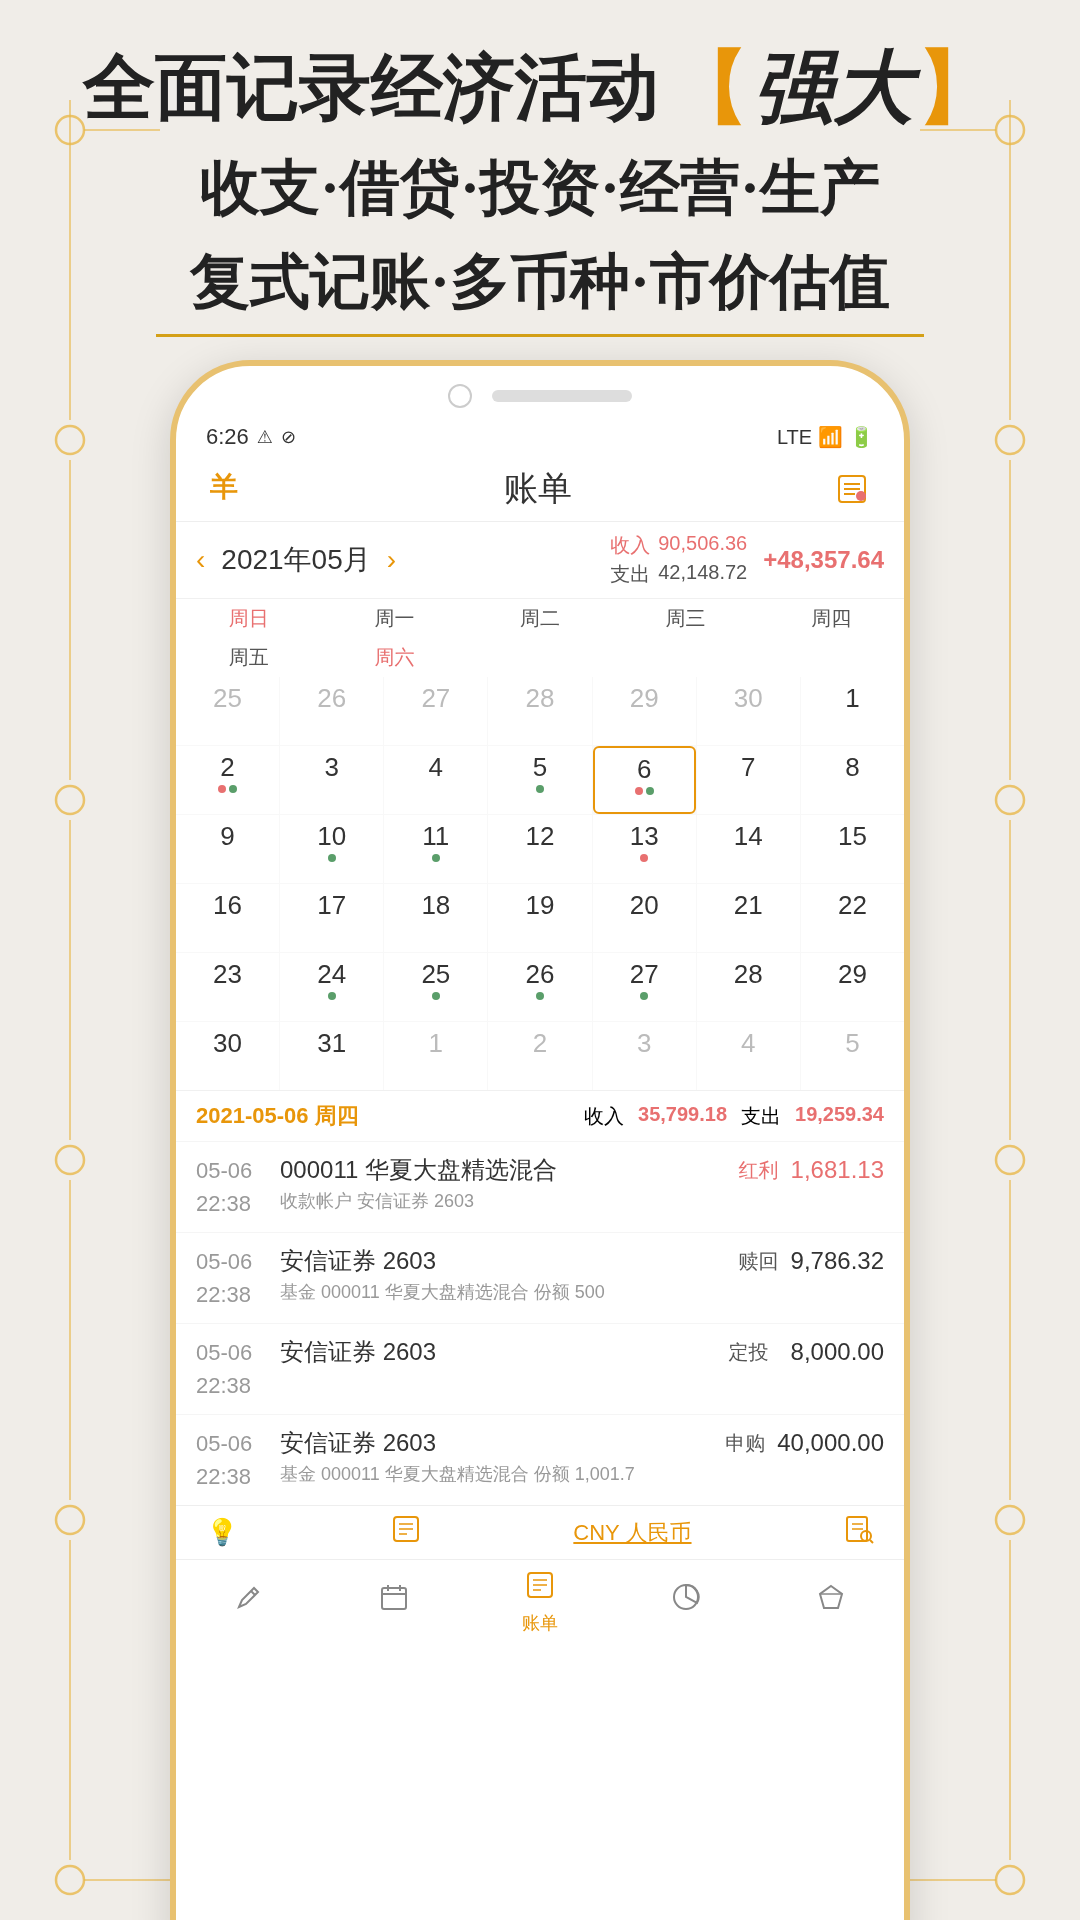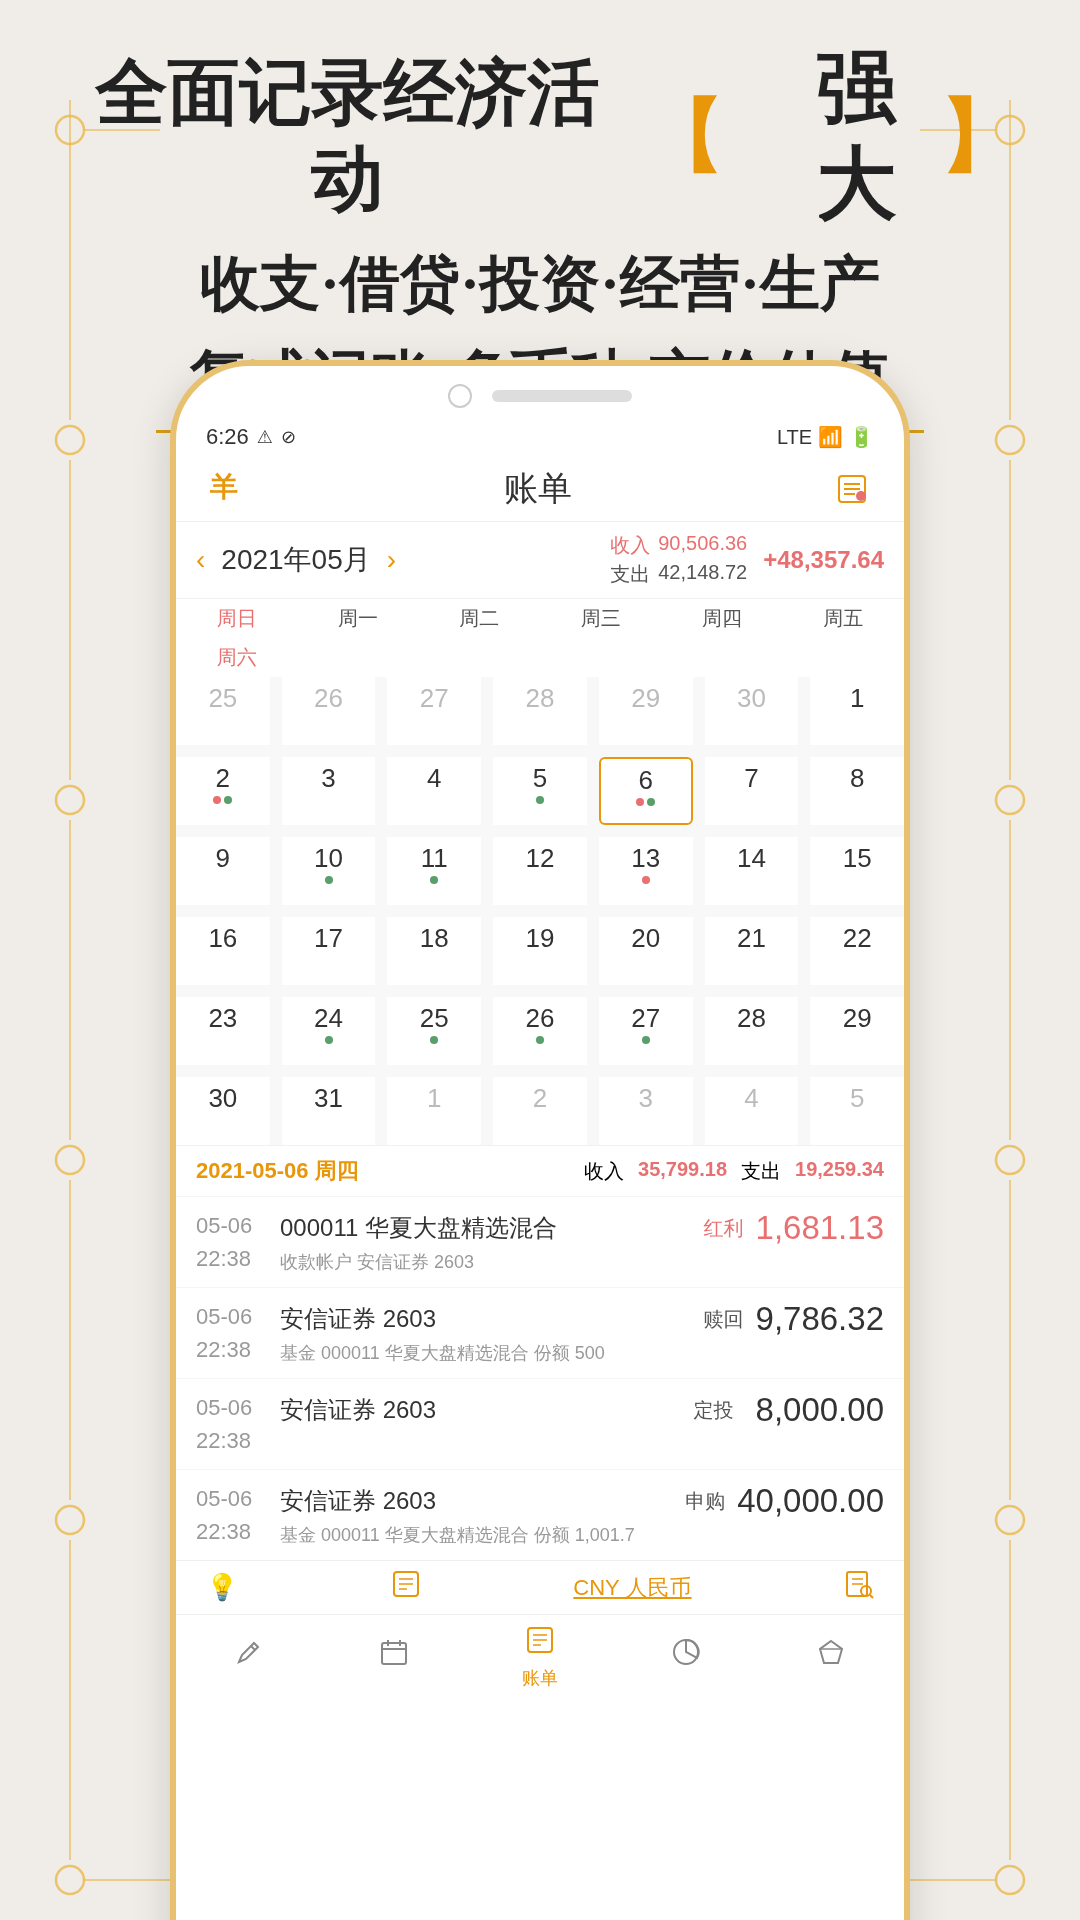--- a/index.html
+++ b/index.html
@@ -38,21 +38,21 @@
     }
     .bracket {
       color: #e8960a;
       font-size: 80px;
       font-weight: 900;
     }
     .strong-text {
       color: #222;
       font-size: 80px;
       font-weight: 900;
-      margin-left: 48px;
+      font-style: italic;
     }
     .header-line2, .header-line3 {
       font-size: 60px;
       font-weight: 700;
       color: #222;
       font-family: 'STKaiti', 'KaiTi', 'SimKai', serif;
       line-height: 1.4;
       margin-top: 10px;
     }
     .underline-bar {
@@ -176,37 +176,37 @@
     .expense-row { color: #555; display: flex; gap: 8px; }
     .balance-val { color: #e87070; font-size: 24px; font-weight: bold; }
 
     
     .calendar {
       width: 100%;
       border-top: 1px solid #f0f0f0;
     }
     .cal-header {
       display: grid;
-      grid-template-columns: repeat(6, 1fr);
+      grid-template-columns: repeat(5, 1fr);
       background: #fff;
     }
     .cal-day-name {
       text-align: center;
       font-size: 20px;
       padding: 6px 0;
       color: #e87070;
     }
     .cal-day-name.weekday { color: #555; }
     .cal-day-name.saturday { color: #e87070; }
 
     .cal-grid {
       display: grid;
       grid-template-columns: repeat(7, 1fr);
       background: #f8f8f8;
-      gap: 12px;
+      gap: 1px;
     }
     .cal-cell {
       background: #fff;
       display: flex;
       flex-direction: column;
       align-items: center;
       padding: 6px 0 4px;
       min-height: 68px;
       position: relative;
       cursor: pointer;
@@ -274,21 +274,21 @@
       color: #333;
       font-weight: 500;
     }
     .trans-tag {
       font-size: 20px;
       color: #e87070;
       font-weight: 500;
     }
     .trans-tag.dark { color: #555; }
     .trans-amount {
-      font-size: 33px;
+      font-size: 24px;
       color: #333;
       font-weight: 500;
     }
     .trans-amount.red { color: #e87070; }
     .trans-sub {
       font-size: 18px;
       color: #999;
       margin-top: 3px;
     }
 

